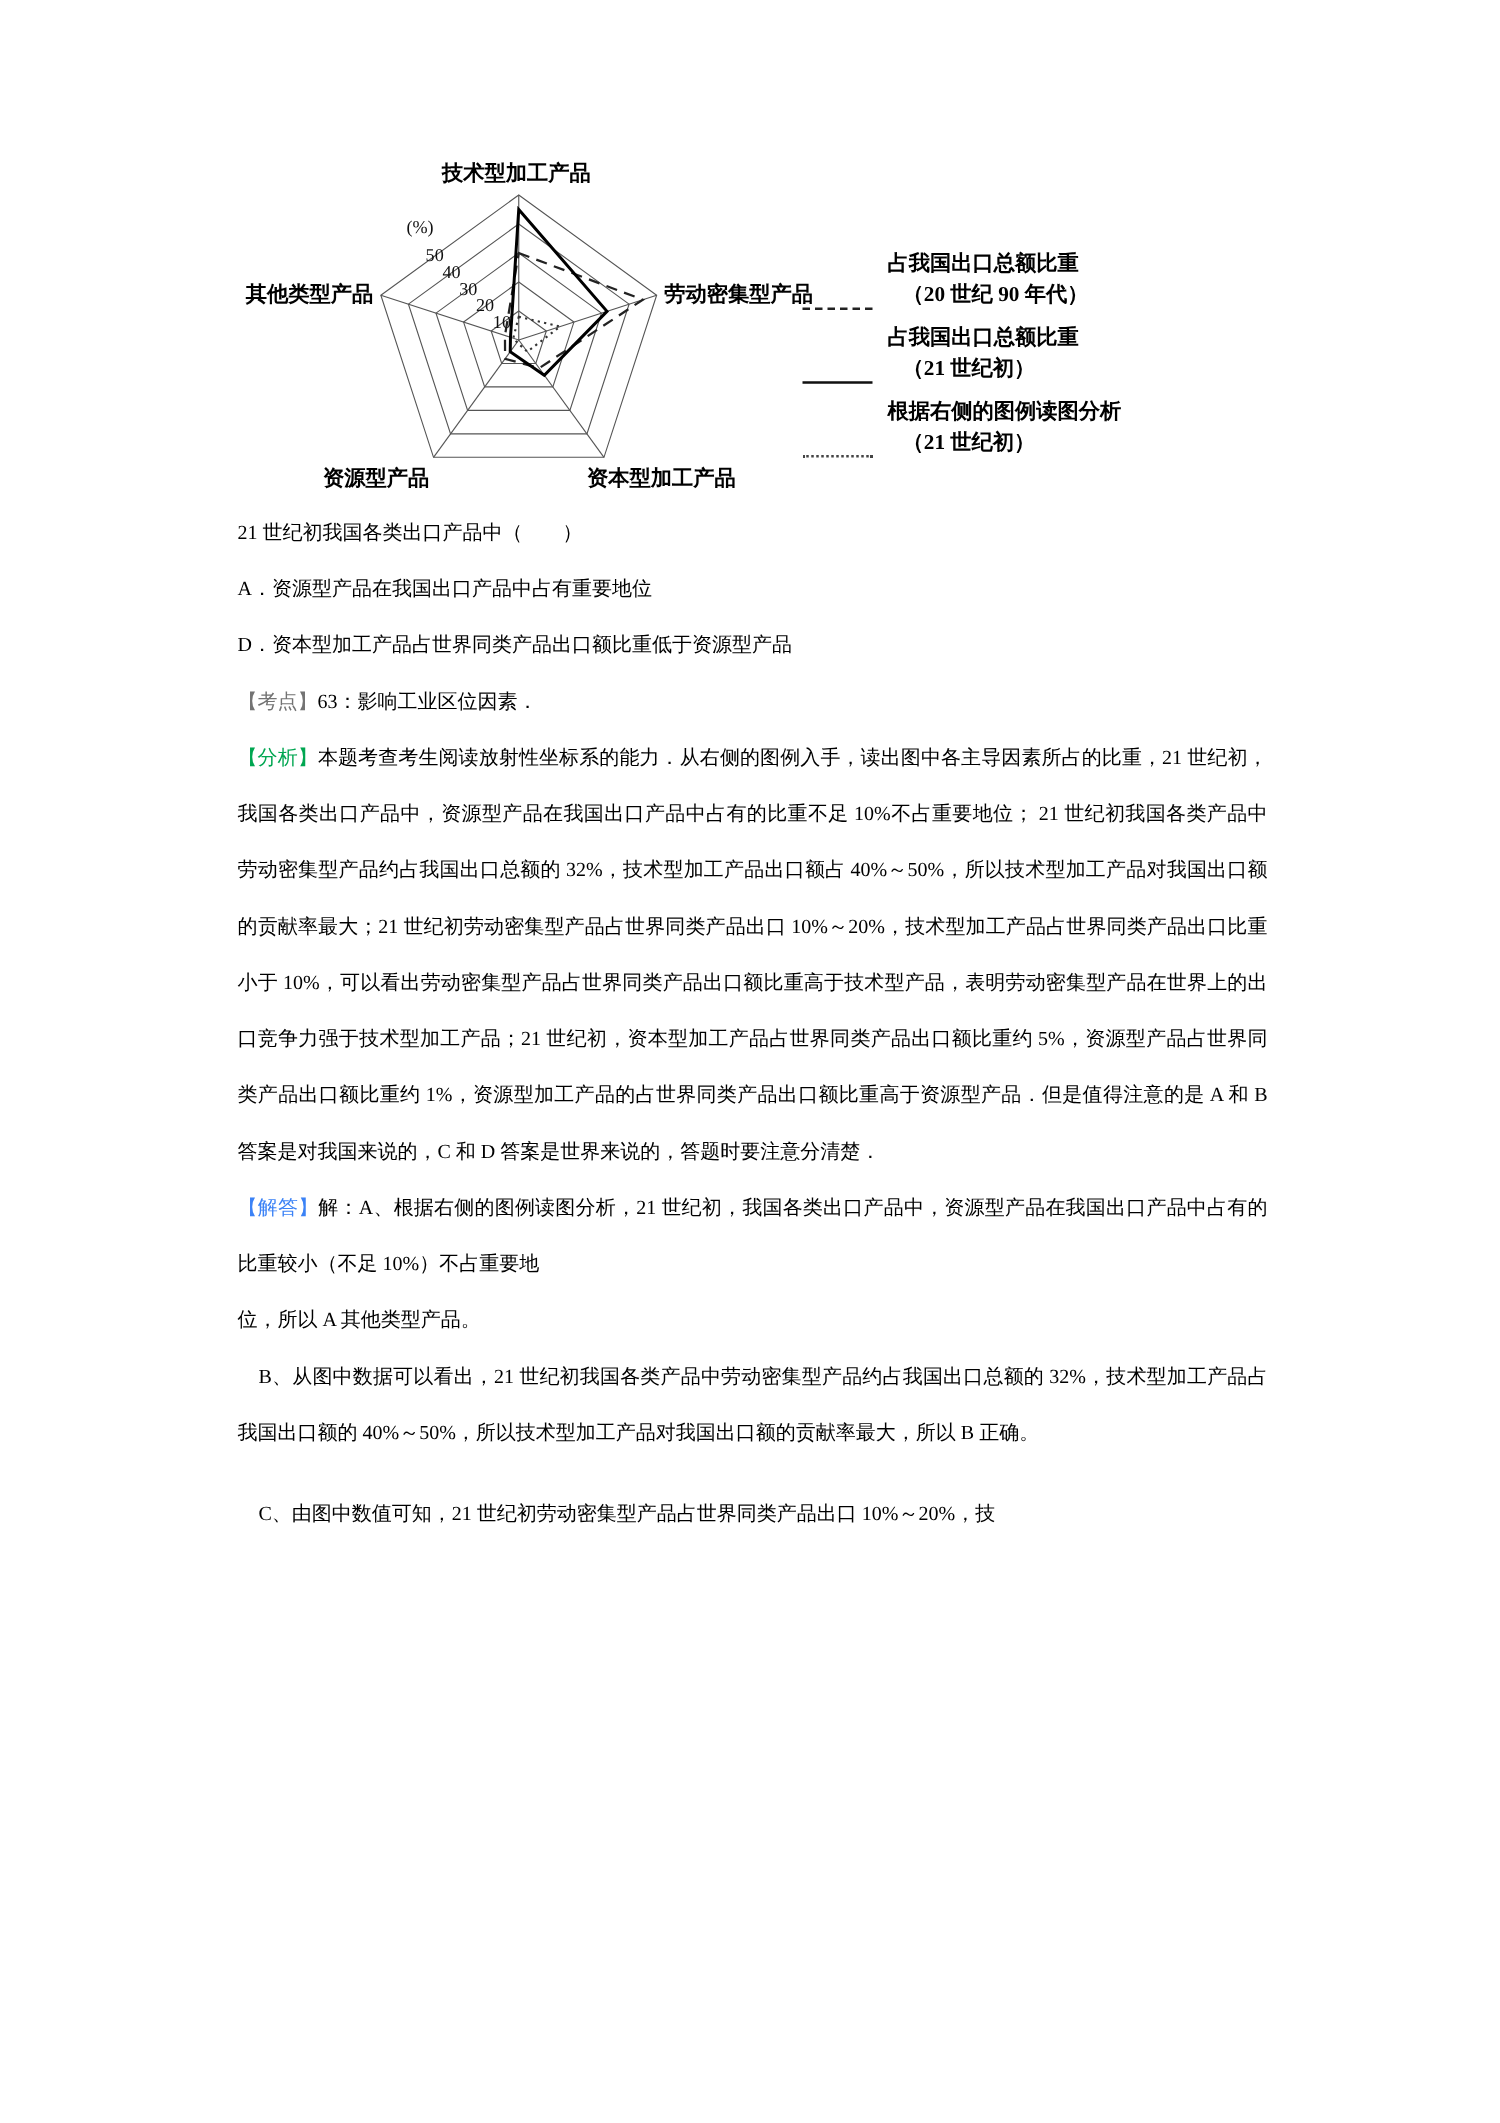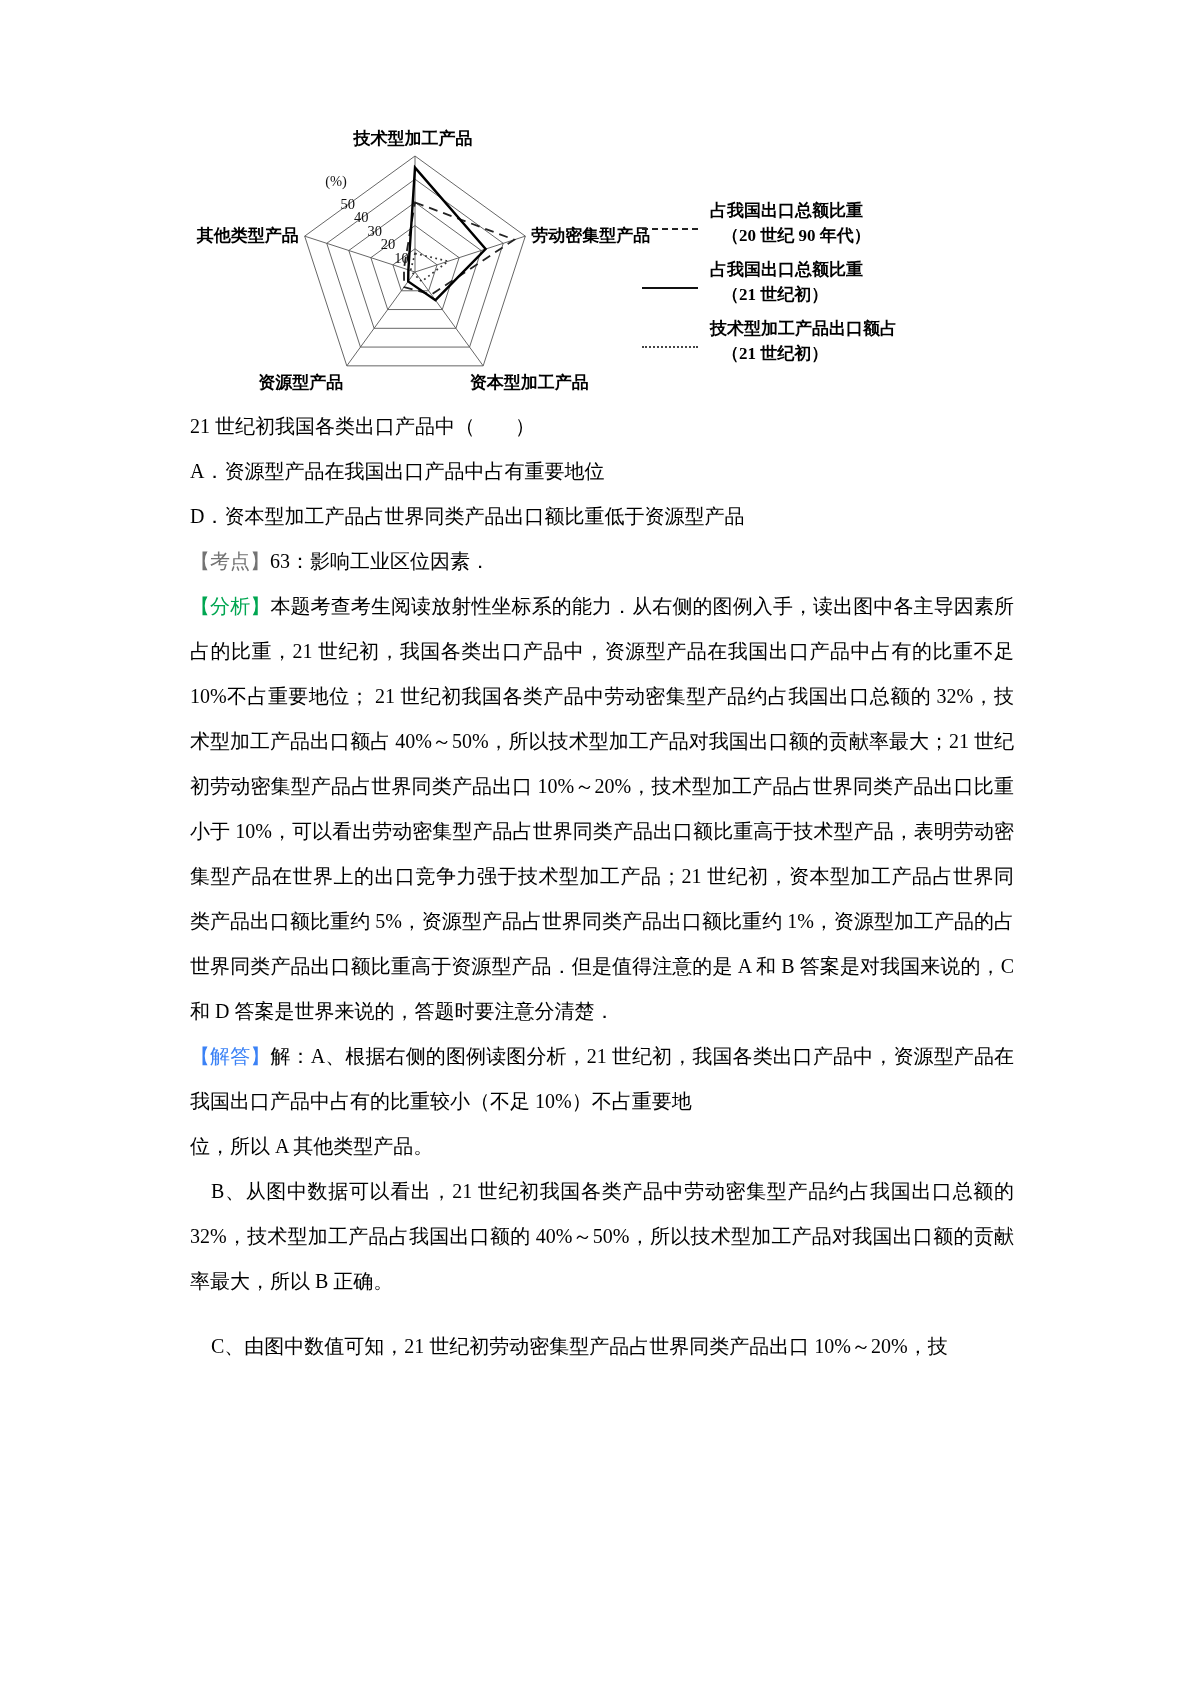--- a/index.html
+++ b/index.html
@@ -9,35 +9,35 @@
     height: 1698px;
     background: #ffffff;
     font-family: "Liberation Serif", "DejaVu Serif", serif;
     color: #000000;
     overflow: hidden;
   }
   
   .figure { position: absolute; left: 180px; top: 122px; width: 880px; height: 290px; }
   #radar-svg { position: absolute; left: 0; top: 0; }
   .legend { position: absolute; left: 462px; top: 76px; width: 400px; }
-  .legend-item { display: flex; align-items: center; margin-bottom: 9px; }
+  .legend-item { display: flex; align-items: flex-end; margin-bottom: 9px; }
   .legend-sample { width: 56px; height: 0; margin: 12px 12px 0 0; flex: none; }
   .sample-dashed { border-top: 2px dashed #222222; }
   .sample-solid  { border-top: 2.4px solid #111111; }
   .sample-dotted { border-top: 2.5px dotted #444444; }
   .legend-text { font-size: 17px; font-weight: bold; line-height: 25px; }
   .legend-text span { display: block; }
   .legend-sub { padding-left: 12px; }
   
   .content {
     position: absolute;
     left: 190px;
     top: 404px;
     width: 824px;
-    font-size: 20px;
+    font-size: 16px;
     line-height: 45px;
     text-align: justify;
   }
   .content p { margin: 0; }
   .ind { text-indent: 1.05em; }
   .gap-top { margin-top: 20px !important; }
 </style>
 </head>
 <body>
 
@@ -82,21 +82,21 @@
       <div class="legend-item">
         <span class="legend-sample sample-solid"></span>
         <span class="legend-text">
           <span>占我国出口总额比重</span>
           <span class="legend-sub">（21 世纪初）</span>
         </span>
       </div>
       <div class="legend-item">
         <span class="legend-sample sample-dotted"></span>
         <span class="legend-text">
-          <span>技术型加工产品出口额占</span>
+          <span>根据右侧的图例读图分析</span>
           <span class="legend-sub">（21 世纪初）</span>
         </span>
       </div>
     </div>
   </div>
 
   <div class="content">
     <p>21 世纪初我国各类出口产品中（　　）</p>
     <p>A．资源型产品在我国出口产品中占有重要地位</p>
     <p>D．资本型加工产品占世界同类产品出口额比重低于资源型产品</p>

